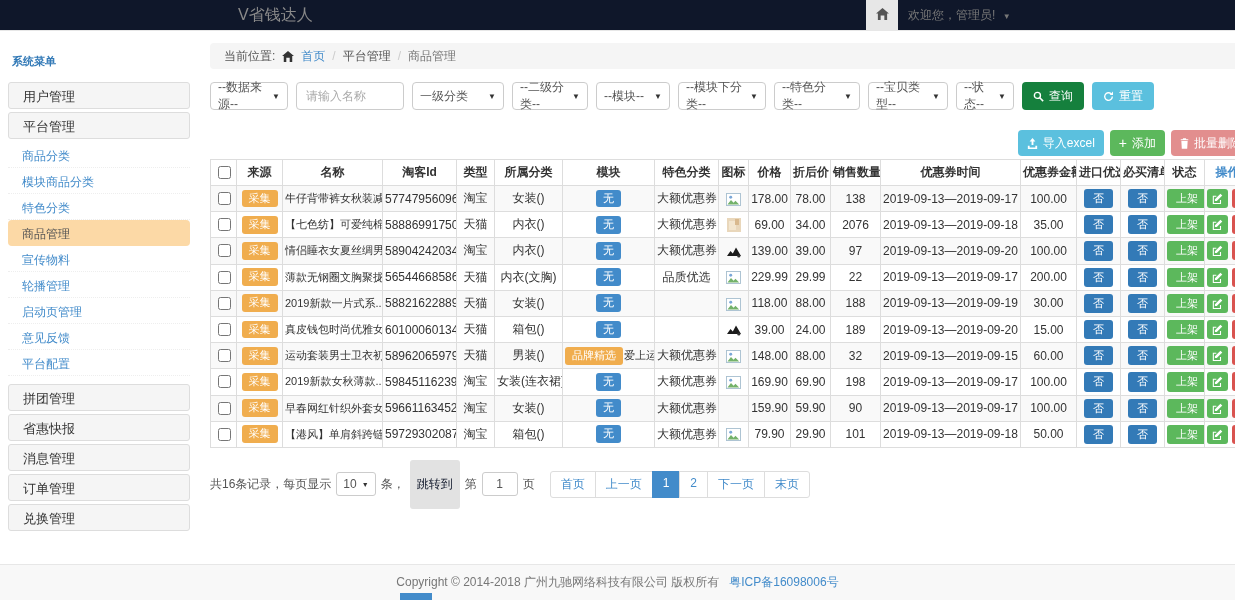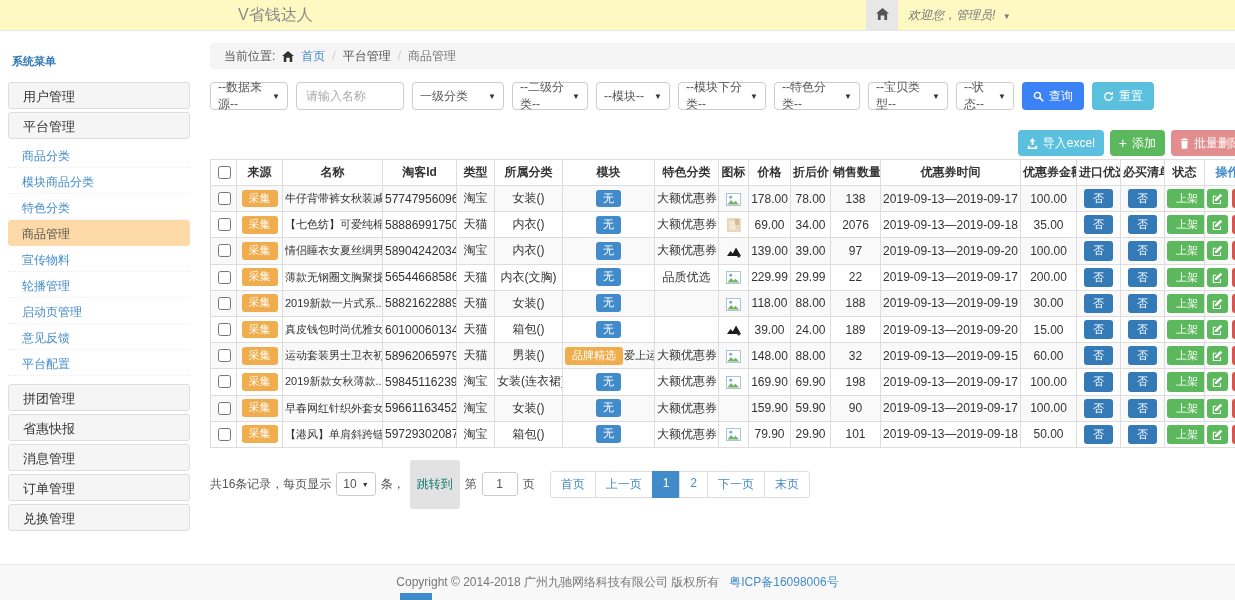--- a/index.html
+++ b/index.html
@@ -3,24 +3,24 @@
 <meta charset="utf-8">
 <style>
   * { box-sizing: border-box; }
   html,body { margin:0; padding:0; }
   body {
     width:1235px; height:600px; overflow:hidden; position:relative;
     background:#fff; font-family:"Liberation Sans","DejaVu Sans",sans-serif;
     -webkit-font-smoothing:antialiased;
   }
   
-  .topbar { height:31px; background:#fef9c3; border-bottom:1px solid #e7e7e7; position:relative; }
+  .topbar { height:31px; background:#0f172a; border-bottom:1px solid #e7e7e7; position:relative; }
   .topbar .title { position:absolute; left:238px; top:0; line-height:30px; font-size:16px; color:#8a8a8a; }
   .home-btn { position:absolute; left:866px; top:0; width:32px; height:30px; background:#e7e7e7; display:flex; align-items:center; justify-content:center; cursor:pointer; }
-  .welcome { position:absolute; left:908px; top:0; line-height:30px; font-size:12px; color:#777; cursor:pointer;font-style:italic; }
+  .welcome { position:absolute; left:908px; top:0; line-height:30px; font-size:12px; color:#777; cursor:pointer; }
   .welcome .caret { font-size:8px; color:#777; margin-left:4px; }
   
   .middle { display:flex; height:533px; overflow:hidden; }
   .sidebar { width:182px; flex:none; margin:12px 0 0 8px; }
   .sb-title { color:#337ab7; font-weight:bold; font-size:11px; padding:11px 4px 13px 4px; }
   .panel { margin-bottom:3px; }
   .panel-head { background:#f5f5f5; border:1px solid #ddd; border-radius:3px; padding:6px 14px; font-size:13px; color:#333; cursor:pointer; height:27px; line-height:15px; }
   .subs { padding:3px 0 5px 0; }
   .sub { padding:6px 14px; font-size:12px; color:#428bca; border-bottom:1px dotted #eee; cursor:pointer; height:26px; }
   .sub.active { background:#fcd9a6; border-radius:4px; color:#555; border-bottom-color:transparent; }
@@ -30,21 +30,21 @@
   .crumb-link { color:#428bca; cursor:pointer; }
   .crumb-sep { color:#ccc; }
   .crumb-last { color:#777; }
   
   .filters { display:flex; gap:8px; margin-top:13px; align-items:center; }
   .selectbox { height:28px; border:1px solid #ccc; border-radius:4px; background:#fff; display:flex; align-items:center; justify-content:space-between; padding:0 7px; font-size:12px; color:#555; cursor:pointer; flex:none; }
   .selectbox .caret { font-size:8px; color:#333; margin-left:5px; }
   .textinput { height:28px; border:1px solid #ccc; border-radius:4px; padding:0 9px; font-size:12px; color:#555; flex:none; }
   .textinput::placeholder { color:#aaa; }
   .btn { height:28px; border:none; border-radius:4px; color:#fff; font-size:12px; padding:0 11px; display:inline-flex; align-items:center; gap:5px; cursor:pointer; flex:none; }
-  .btn-primary { background:#3b82f6; }
+  .btn-primary { background:#15803d; }
   .btn-info { background:#5bc0de; }
   .btn-success { background:#5cb85c; }
   .btn-danger-soft { background:#e28e8e; }
   
   .toolbar { display:flex; justify-content:flex-end; gap:6px; margin-top:20px; }
   .toolbar .btn { height:26px; padding:0 9px; }
   
   table { width:100%; border-collapse:collapse; table-layout:fixed; margin-top:3px; }
   th,td { border:1px solid #ddd; font-size:12px; color:#333; text-align:center; padding:3px 2px; height:26px; overflow:hidden; white-space:nowrap; }
   th { font-weight:bold; background:#fff; }
@@ -60,21 +60,21 @@
   .btn-xs.green { background:#5cb85c; }
   .op-btn { width:21px; height:19px; border-radius:3px; display:inline-flex; align-items:center; justify-content:center; border:none; cursor:pointer; vertical-align:middle; }
   .op-edit { background:#5cb85c; margin-right:4px; }
   .op-del { background:#d9534f; }
   .icon-cell span { display:inline-flex; vertical-align:middle; }
   
   .pagebar { display:flex; justify-content:space-between; align-items:center; margin-top:12px; font-size:12px; color:#555; width:600px; }
   .pagebar-left { display:flex; align-items:center; gap:5px; white-space:nowrap; }
   .mini-select { height:24px; border:1px solid #ccc; border-radius:3px; display:inline-flex; align-items:center; padding:0 6px; gap:5px; background:#fff; cursor:pointer; }
   .mini-select .caret { font-size:7px; color:#333; }
-  .jump-chip { background:#e2e2e2; padding:16px 7px; border-radius:3px; color:#0f766e; cursor:pointer;font-family:Liberation Serif, serif; }
+  .jump-chip { background:#e2e2e2; padding:16px 7px; border-radius:3px; color:#0f172a; cursor:pointer;font-family:Liberation Serif, serif; }
   .jump-input { width:36px; height:24px; border:1px solid #ccc; border-radius:3px; text-align:center; font-size:12px; color:#555; }
   .pager { display:flex; }
   .pg { border:1px solid #ddd; padding:4px 10px; color:#428bca; background:#fff; margin-left:-1px; cursor:pointer; }
   .pg:first-child { border-radius:3px 0 0 3px; margin-left:0; }
   .pg:last-child { border-radius:0 3px 3px 0; }
   .pg.active { background:#428bca; color:#fff; border-color:#428bca; }
   
   .footer { position:absolute; left:0; right:0; bottom:0; height:36px; background:#f8f8f8; border-top:1px solid #e7e7e7; display:flex; align-items:center; justify-content:center; font-size:12px; color:#777; gap:10px; z-index:5; }
   .footer .icp { color:#428bca; cursor:pointer; }
   .blue-sliver { position:absolute; left:400px; bottom:0; width:32px; height:7px; background:#428bca; z-index:6; }

